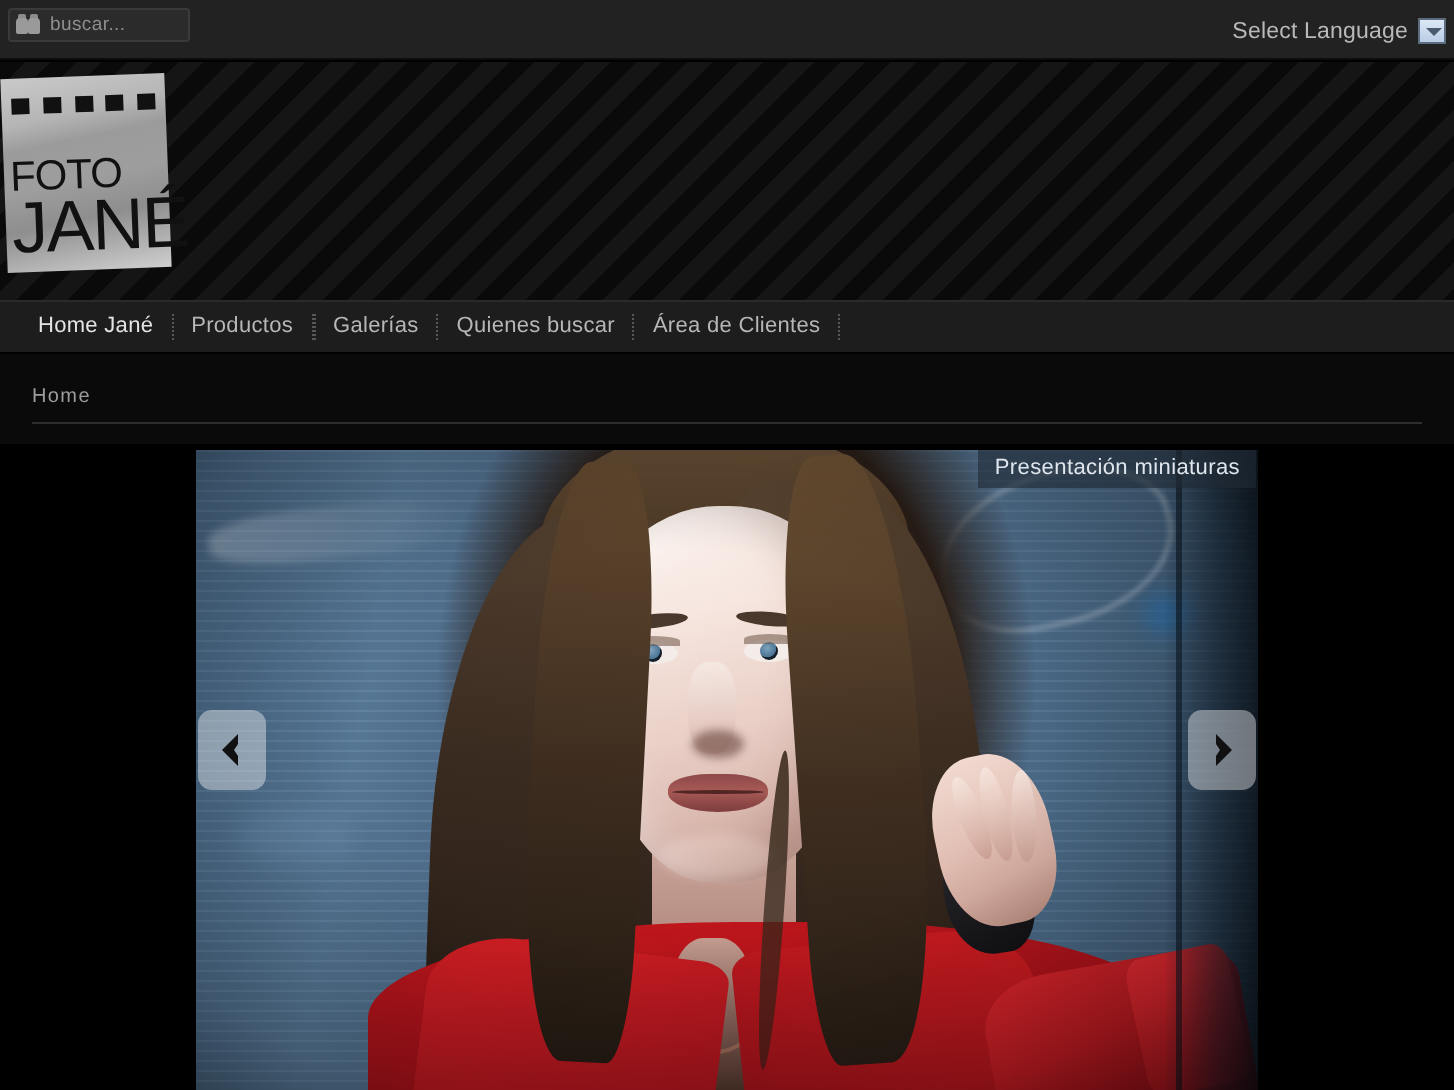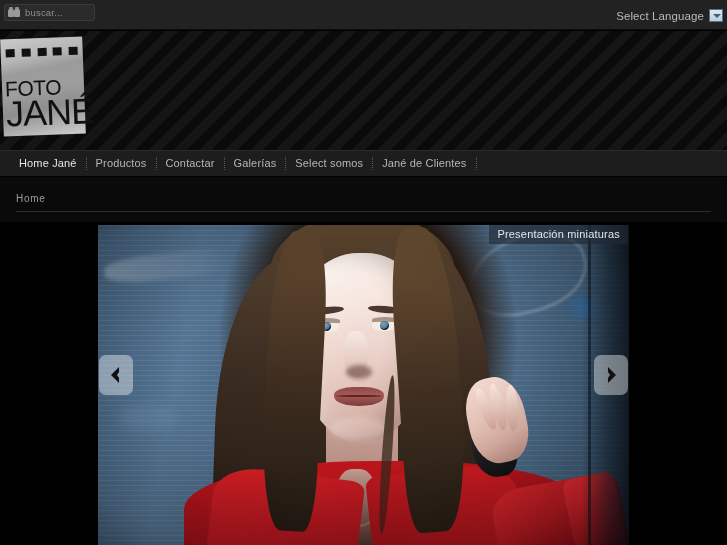--- a/index.html
+++ b/index.html
@@ -586,27 +586,26 @@
         </div>
       </div>
     </div>
   </div>
 
   <nav class="navbar">
     <span class="nav-item active">Home Jané</span>
     <span class="nav-sep"></span>
     <span class="nav-item">Productos</span>
     <span class="nav-sep"></span>
-    <span class="nav-item">Contactar</span>
     <span class="nav-sep"></span>
     <span class="nav-item">Galerías</span>
     <span class="nav-sep"></span>
-    <span class="nav-item">Select somos</span>
+    <span class="nav-item">Quienes buscar</span>
     <span class="nav-sep"></span>
-    <span class="nav-item">Jané de Clientes</span>
+    <span class="nav-item">Área de Clientes</span>
     <span class="nav-sep"></span>
   </nav>
 
   <div class="crumbzone">
     <span class="crumb">Home</span>
     <div class="crumb-rule"></div>
   </div>
 
   <div class="stage">
 

